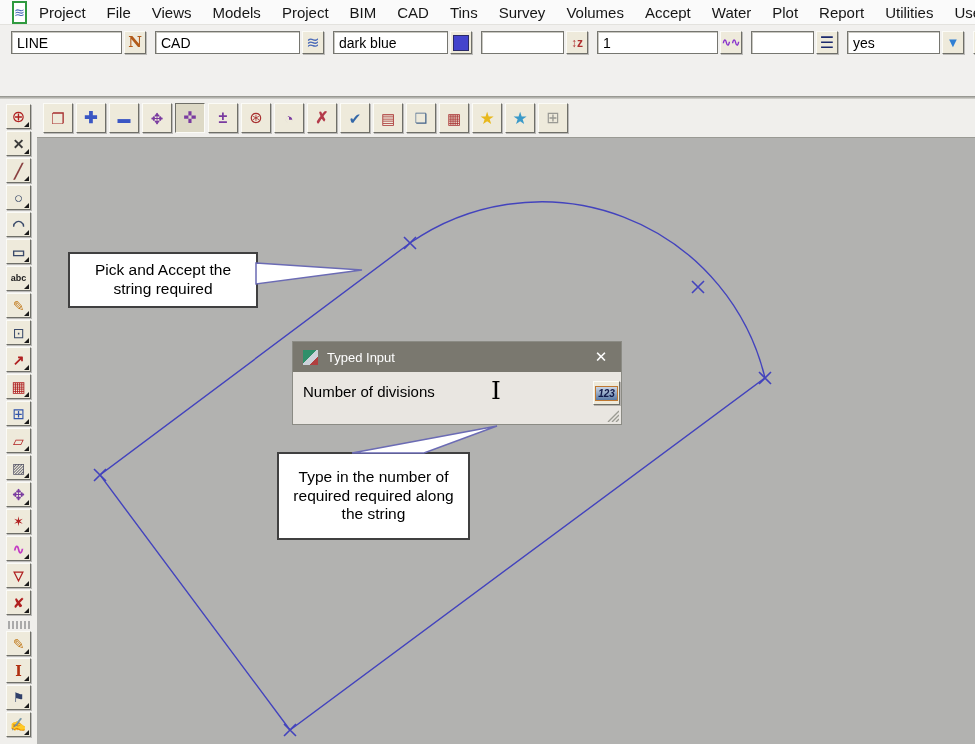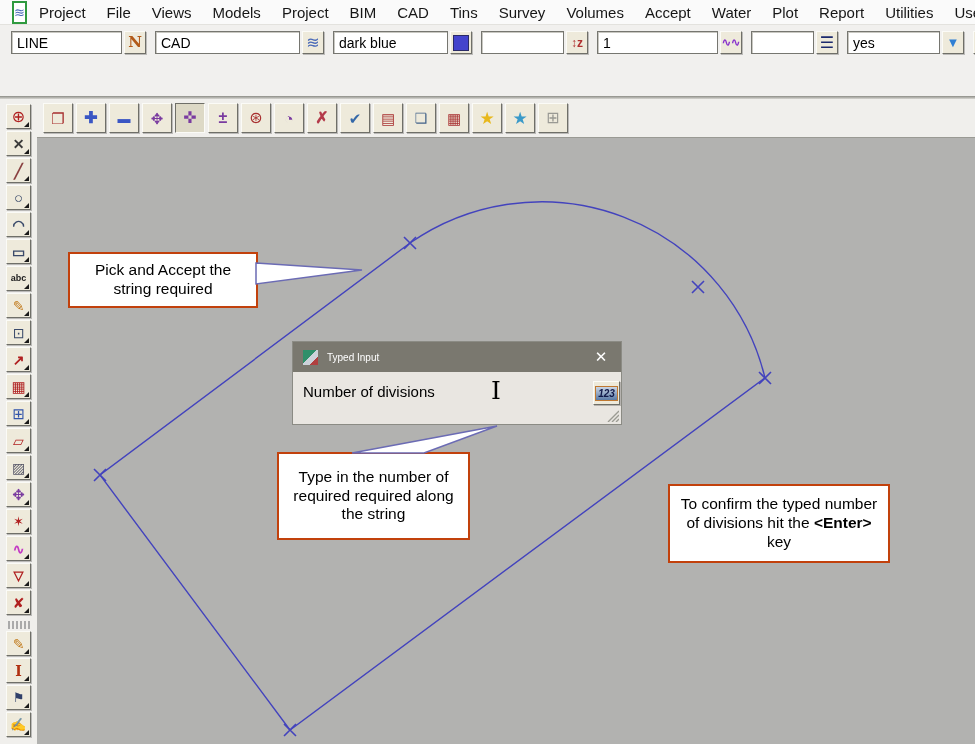--- a/index.html
+++ b/index.html
@@ -31,30 +31,30 @@
   .fly::after{content:"";position:absolute;right:1px;bottom:1px;border-style:solid;border-width:0 0 5px 5px;
               border-color:transparent transparent #1a1a1a transparent;}
   .abtn{width:22px;height:23px;margin-right:9px;}
   .letter{width:25px;height:25px;font-size:15px;font-weight:600;color:#111;margin-right:4px;}
   .swatch{width:14px;height:14px;border:1px solid #2b2b66;}
   .g{line-height:1;}
   
   .canvas{position:absolute;left:37px;top:138px;width:938px;height:606px;background:#b2b2b0;}
   svg.layer{position:absolute;left:0;top:0;pointer-events:none;}
   
-  .callout{position:absolute;background:#fff;border:2px solid #c2410c;box-sizing:border-box;
+  .callout{position:absolute;background:#fff;border:2px solid #404040;box-sizing:border-box;
            display:flex;align-items:center;justify-content:center;text-align:center;
            font-size:15.5px;color:#000;line-height:1.22;padding:12px 5px;}
   
   .dialog{position:absolute;left:292px;top:341px;width:330px;height:84px;background:#e9e6e1;
           border:1px solid #8b8b84;box-sizing:border-box;}
   .dlg-title{position:absolute;left:0;top:0;right:0;height:30px;background:#7a786f;display:flex;align-items:center;}
   .dlg-cube{width:15px;height:15px;margin:0 9px 0 10px;
             background:linear-gradient(135deg,#2f8f6a 0 46%,#ccd2da 46% 72%,#b04040 72%);}
-  .dlg-title-text{color:#fff;font-size:10px;}
+  .dlg-title-text{color:#fff;font-size:13px;}
   .dlg-close{position:absolute;right:6px;top:0;width:28px;height:30px;display:flex;align-items:center;
              justify-content:center;color:#fff;font-size:15px;cursor:default;}
   .dlg-label{position:absolute;left:10px;top:41px;font-size:15px;color:#000;}
   .dlg-input{position:absolute;left:145px;top:39px;width:146px;height:22px;background:#fff;
              border:1px solid #6e6e68;display:flex;align-items:center;padding-left:3px;font-size:15px;box-sizing:content-box;}
   .caret{display:inline-block;width:2px;height:17px;background:#000;margin-left:1px;}
   .numpad{position:absolute;left:300px;top:39px;width:27px;height:24px;}
   .numpad .pad{background:linear-gradient(180deg,#c9d5e5,#5a7aa6);border:1px solid #c07830;
                color:#101848;font-size:10px;font-weight:700;font-style:italic;padding:1px 2px;line-height:1.1;}
   .ibeam{position:absolute;left:491px;top:376px;font-family:"DejaVu Serif",serif;font-size:25px;color:#000;
@@ -319,23 +319,20 @@
       <path d="M692 281 L704 293 M692 293 L704 281" stroke="#4343bd" stroke-width="1.6"></path>
       <path d="M759 372 L771 384 M759 384 L771 372" stroke="#4343bd" stroke-width="1.6"></path>
     </svg>
 
   <div class="callout" style="left:68px;top:252px;width:190px;height:56px">
     <span>Pick and Accept the string required</span>
   </div>
   <div class="callout" style="left:277px;top:452px;width:193px;height:88px">
     <span>Type in the number of required required along the string</span>
   </div>
-  <div class="callout" style="left:668px;top:484px;width:222px;height:79px">
-    <span><span>To confirm the typed number of divisions hit the </span><b>&lt;Enter&gt;</b><span> key</span></span>
-  </div>
 
   <svg class="layer" width="975" height="744" id="tail-layer">
       <polygon points="256,263 362,270 256,284" fill="#ffffff" stroke="#6b6bb4" stroke-width="1.5"></polygon>
       <polygon points="352,453 497,426 424,453" fill="#ffffff" stroke="#6b6bb4" stroke-width="1.5"></polygon>
     </svg>
 
   <div class="dialog">
     <div class="dlg-title">
       <div class="dlg-cube"></div>
       <span class="dlg-title-text">Typed Input</span>

